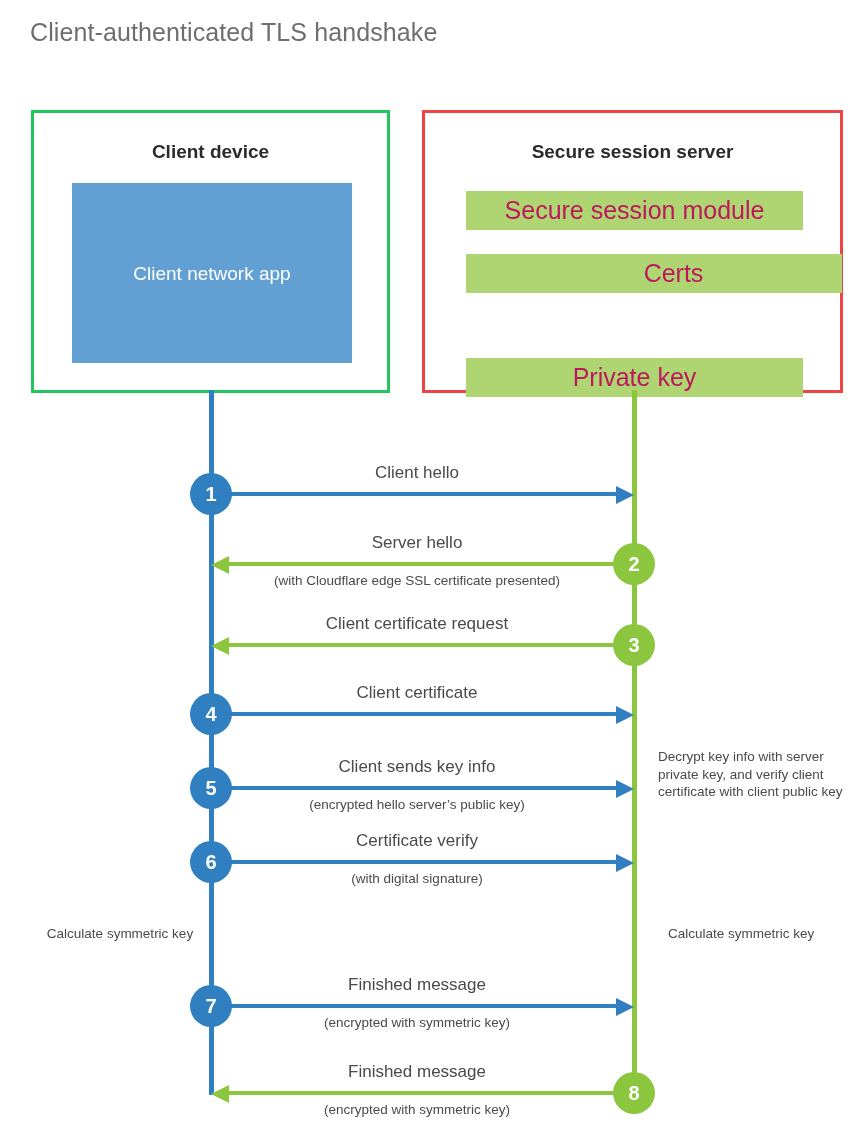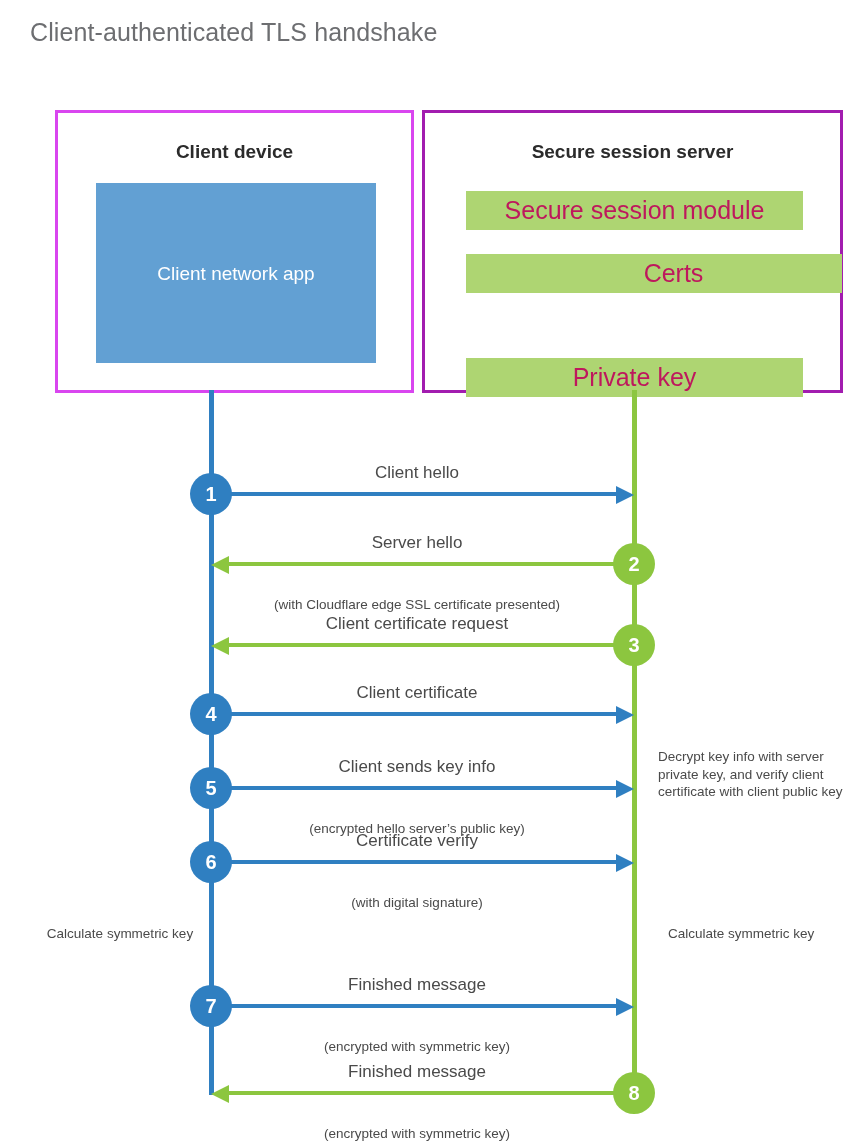--- a/index.html
+++ b/index.html
@@ -30,29 +30,28 @@
   .actor-box {
     position: absolute;
     background: #ffffff;
     box-sizing: border-box;
   }
   #client-box {
     left: 31px;
     top: 110px;
     width: 359px;
     height: 283px;
-    border: 3px solid #d946ef;
-    margin-left: 24px;
+    border: 3px solid #22c55e;
   }
   #server-box {
     left: 422px;
     top: 110px;
     width: 421px;
     height: 283px;
-    border: 3px solid #a21caf;
+    border: 3px solid #ef4444;
   }
   .actor-title {
     text-align: center;
     font-size: 19px;
     font-weight: bold;
     color: #2b2b2b;
     margin-top: 28px;
   }
 
   #client-app {
@@ -159,21 +158,20 @@
   }
   .msg-sublabel {
     position: absolute;
     left: 214px;
     width: 406px;
     text-align: center;
     font-size: 13.5px;
     color: #4a4a4a;
     top: 9px;
     white-space: nowrap;
-    margin-top: 24px;
   }
 
   
   .step-circle {
     position: absolute;
     width: 42px;
     height: 42px;
     border-radius: 50%;
     color: #ffffff;
     font-size: 20px;

